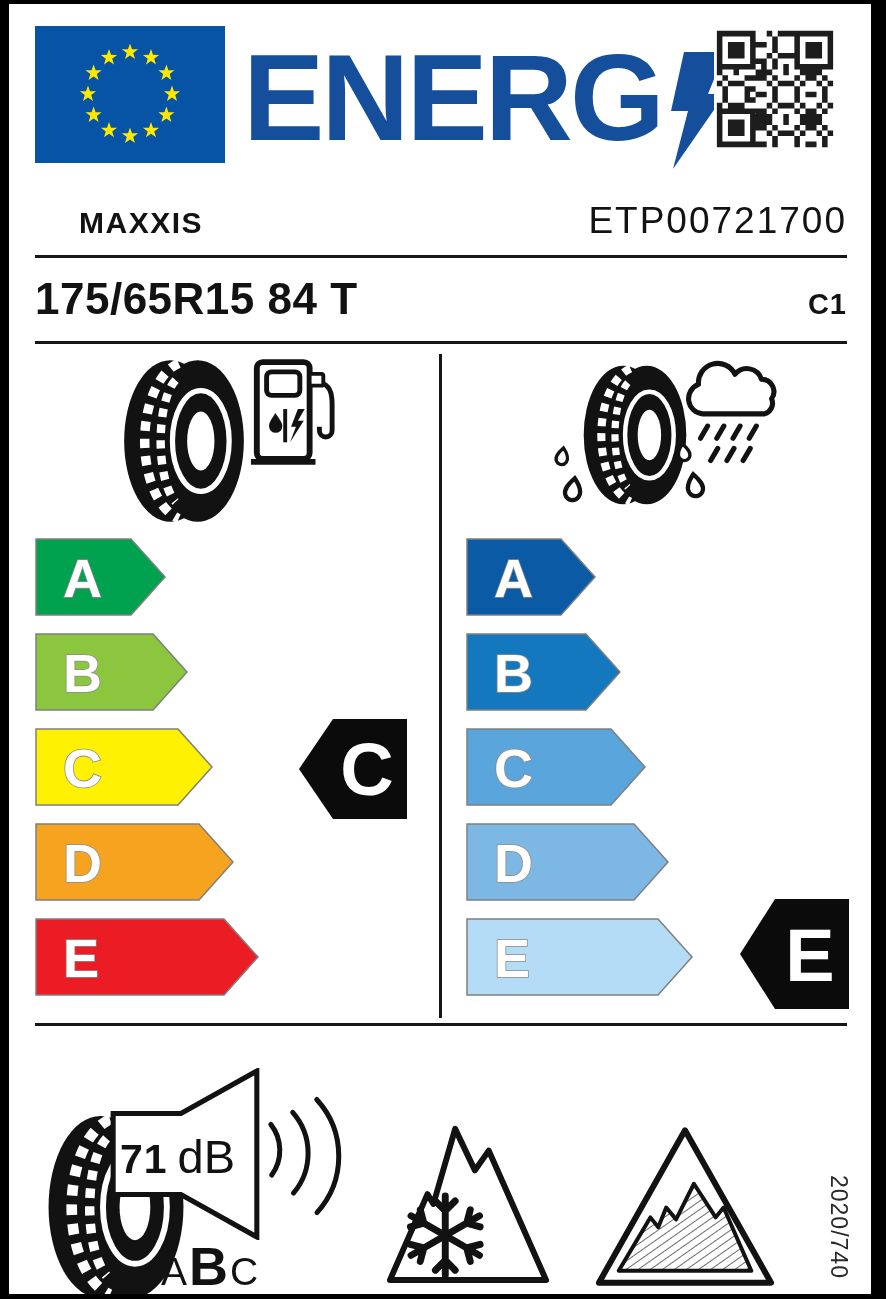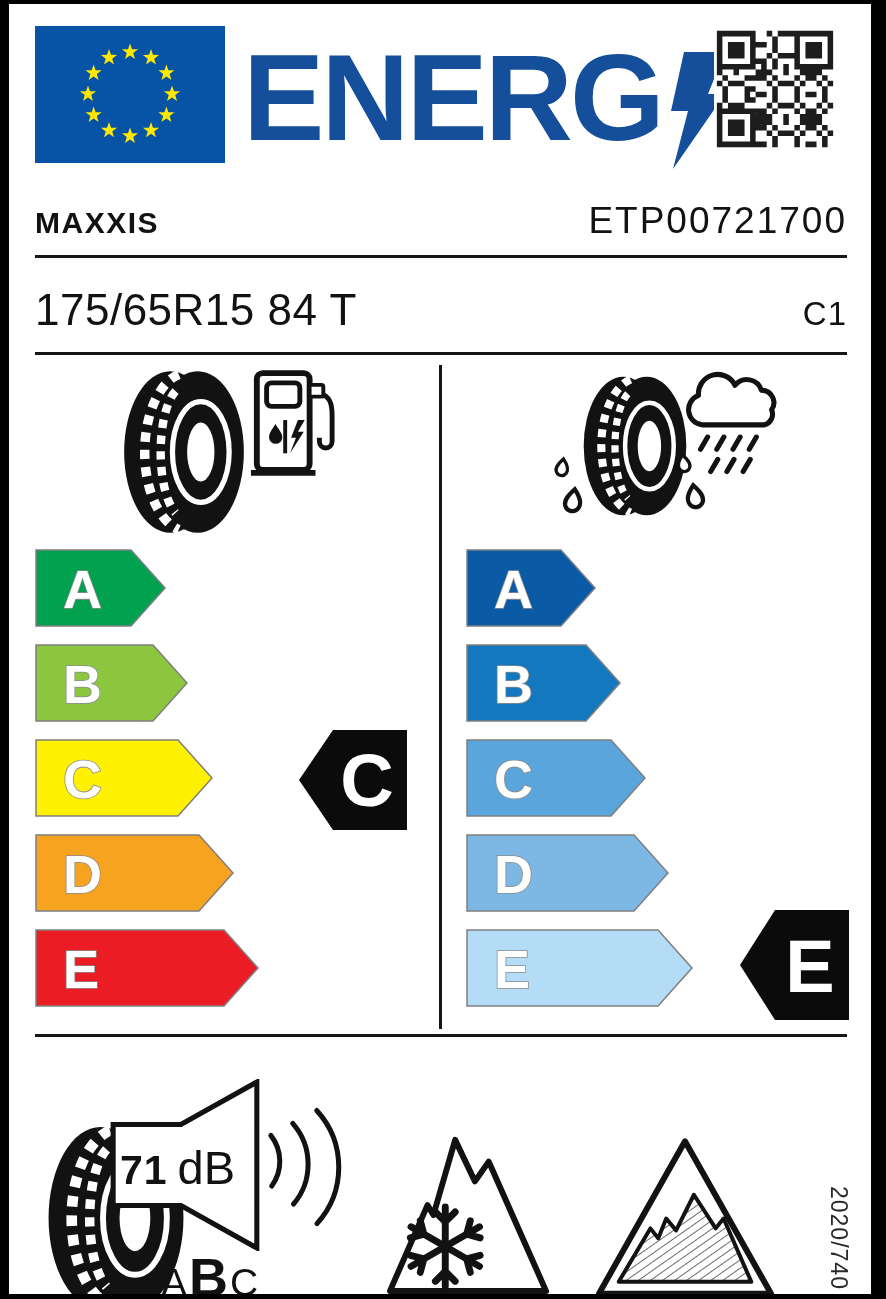--- a/index.html
+++ b/index.html
@@ -9,25 +9,25 @@
   
   .header{position:relative;height:172px;}
   .flag{position:absolute;left:26px;top:22px;}
   .energ{position:absolute;left:234px;top:40px;display:flex;align-items:flex-start;}
   .energ-text{font-size:122px;line-height:108px;font-weight:bold;color:#154e9b;letter-spacing:-3px;}
   .bolt{margin-left:8px;margin-top:8px;}
   .qr{position:absolute;left:705px;top:24px;}
   
   .row{display:flex;justify-content:space-between;align-items:baseline;margin:0 24px 0 26px;border-bottom:3px solid #161616;}
   .brand-row{margin-top:24px;padding-bottom:13px;}
-  .brand{font-size:30px;font-weight:bold;letter-spacing:1.5px;}
+  .brand{font-size:30px;font-weight:bold;letter-spacing:1.5px;margin-left:44px;}
   .code{font-size:37px;letter-spacing:2px;}
-  .size-row{padding-top:27px;padding-bottom:17px;border-bottom-width:3px;}
+  .size-row{padding-top:16px;padding-bottom:17px;border-bottom-width:3px;font-weight:bold;}
   .tiresize{font-size:44px;letter-spacing:0.5px;}
-  .tireclass{font-size:33px;letter-spacing:1px;}
+  .tireclass{font-size:29px;letter-spacing:1px;}
   
   .main{position:relative;height:679px;}
   .vdivider{position:absolute;left:430px;top:10px;width:3px;height:664px;background:#161616;}
   .hrule{height:3px;background:#161616;margin:0 24px 0 26px;}
   .abs{position:absolute;}
   svg text{font-family:"Liberation Sans",sans-serif;}
   .arrow-letter{font-size:54px;font-weight:bold;fill:#fff;stroke:#8c8c8c;stroke-width:1.6;paint-order:stroke;}
   .ind-letter{font-weight:bold;fill:#fff;}
   
   .footer{position:relative;height:268px;margin:16px 24px 0 26px;}

